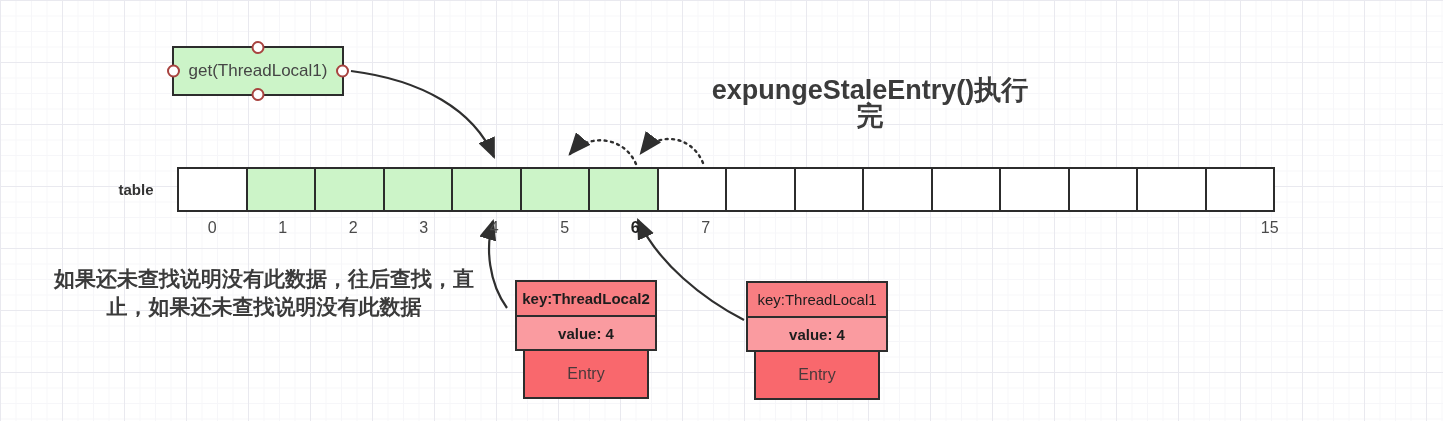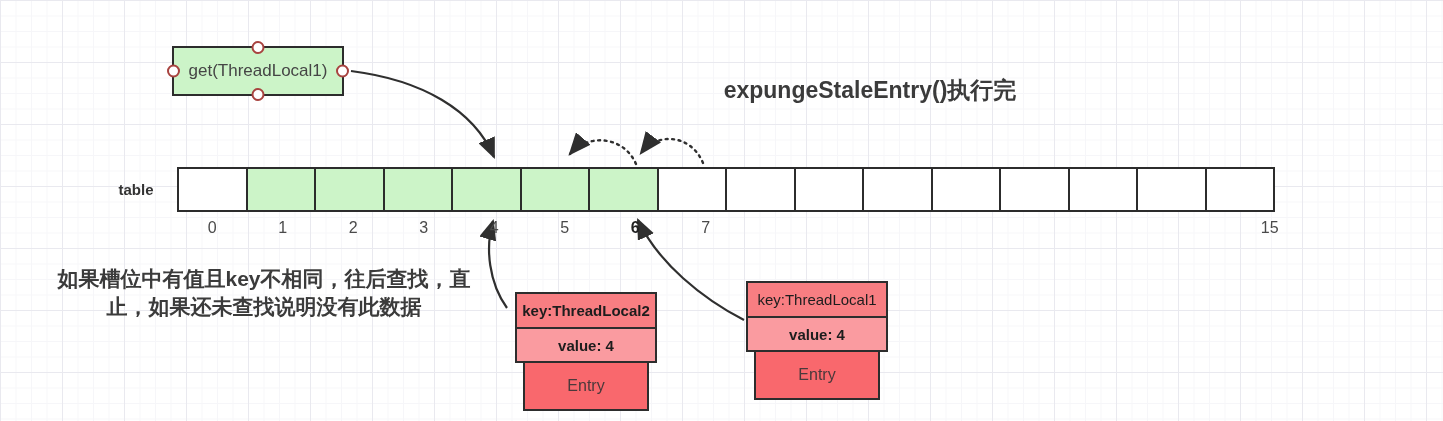--- a/index.html
+++ b/index.html
@@ -30,21 +30,21 @@
     background:#fff;border:2px solid #a8433f;box-sizing:content-box;
   }
   .handle.top{left:50%;top:-7px;transform:translateX(-50%);}
   .handle.bottom{left:50%;bottom:-7px;transform:translateX(-50%);}
   .handle.left{top:50%;left:-7px;transform:translateY(-50%);}
   .handle.right{top:50%;right:-7px;transform:translateY(-50%);}
 
   
   .title{
     position:absolute;left:700px;top:77px;width:340px;
-    text-align:center;font-size:23px;font-weight:bold;color:#3b3b3b;line-height:26px;
+    text-align:center;font-size:27px;font-weight:bold;color:#3b3b3b;line-height:26px;
   }
 
   
   .table-label{
     position:absolute;left:100px;top:181px;width:72px;text-align:center;
     font-size:15px;font-weight:bold;color:#333;
   }
   .table-row{
     position:absolute;left:177px;top:167px;height:45px;display:flex;
   }
@@ -72,21 +72,21 @@
   .entry-box{position:absolute;width:142px;}
   .entry-box .sec{
     box-sizing:border-box;border:2px solid #2d2d2d;
     display:flex;align-items:center;justify-content:center;
     font-size:15px;color:#1d1d1d;
   }
   .entry-box .key{height:37px;background:#f87e82;}
   .entry-box .key.bold{font-weight:bold;}
   .entry-box .value{height:36px;background:#fa9ba0;margin-top:-2px;font-weight:bold;}
   .entry-box .footer{height:50px;background:#f9686d;margin:-2px 8px 0 8px;color:#4b393b;font-size:16px;}
-  .entry-tl2{left:508px;top:292px;padding-left:7px;}
+  .entry-tl2{left:508px;top:280px;padding-left:7px;}
   .entry-tl1{left:746px;top:281px;}
 </style>
 </head>
 <body>
 
 <div class="canvas">
 
   <svg class="overlay" viewBox="0 0 1443 421">
     <defs>
       <marker id="ah" markerWidth="10" markerHeight="8" refX="8.5" refY="4" orient="auto">
@@ -148,21 +148,21 @@
       <div class="idx"></div>
       <div class="idx"></div>
       <div class="idx"></div>
       <div class="idx"></div>
       <div class="idx"></div>
       <div class="idx"></div>
       <div class="idx">15</div>
     </div>
 
   <div class="note">
-    <div>如果槽位中有值且key不相同，往后查找，直</div>
+    <div>如果还未查找说明没有此数据，往后查找，直</div>
     <div>止，如果还未查找说明没有此数据</div>
   </div>
 
   <div class="entry-box entry-tl2">
     <div class="sec key bold">key:ThreadLocal2</div>
     <div class="sec value">value: 4</div>
     <div class="sec footer">Entry</div>
   </div>
 
   <div class="entry-box entry-tl1">

